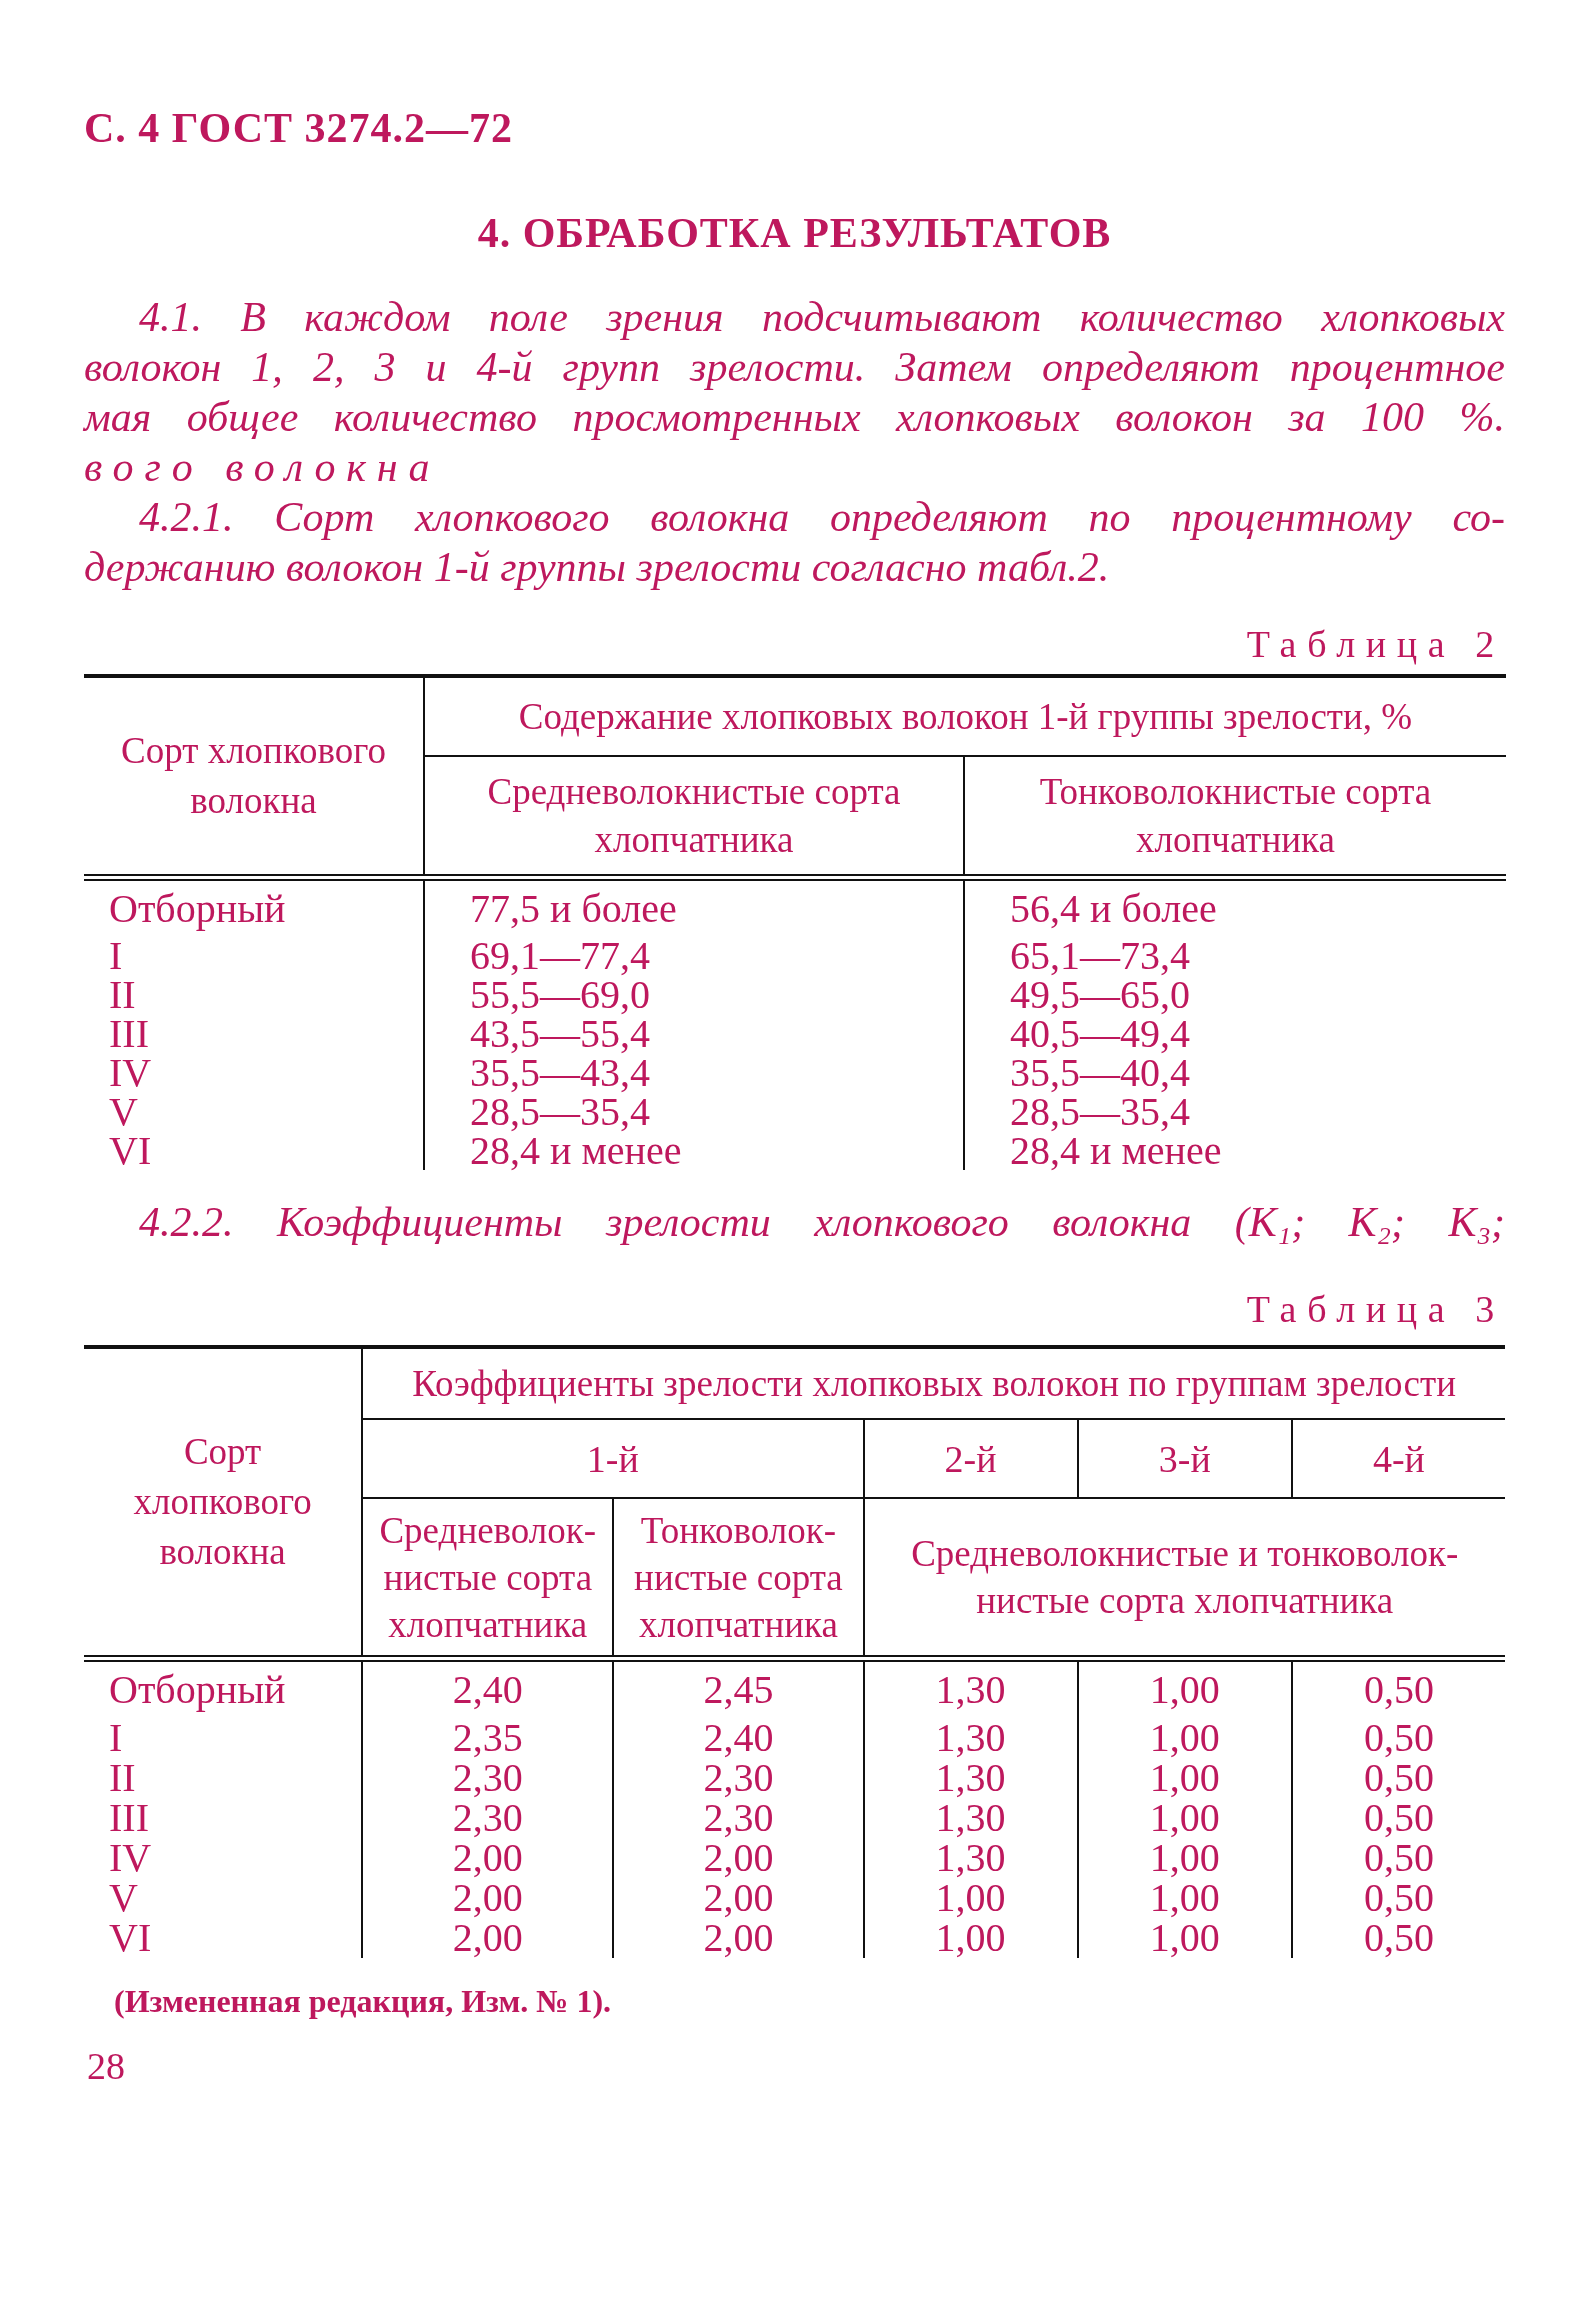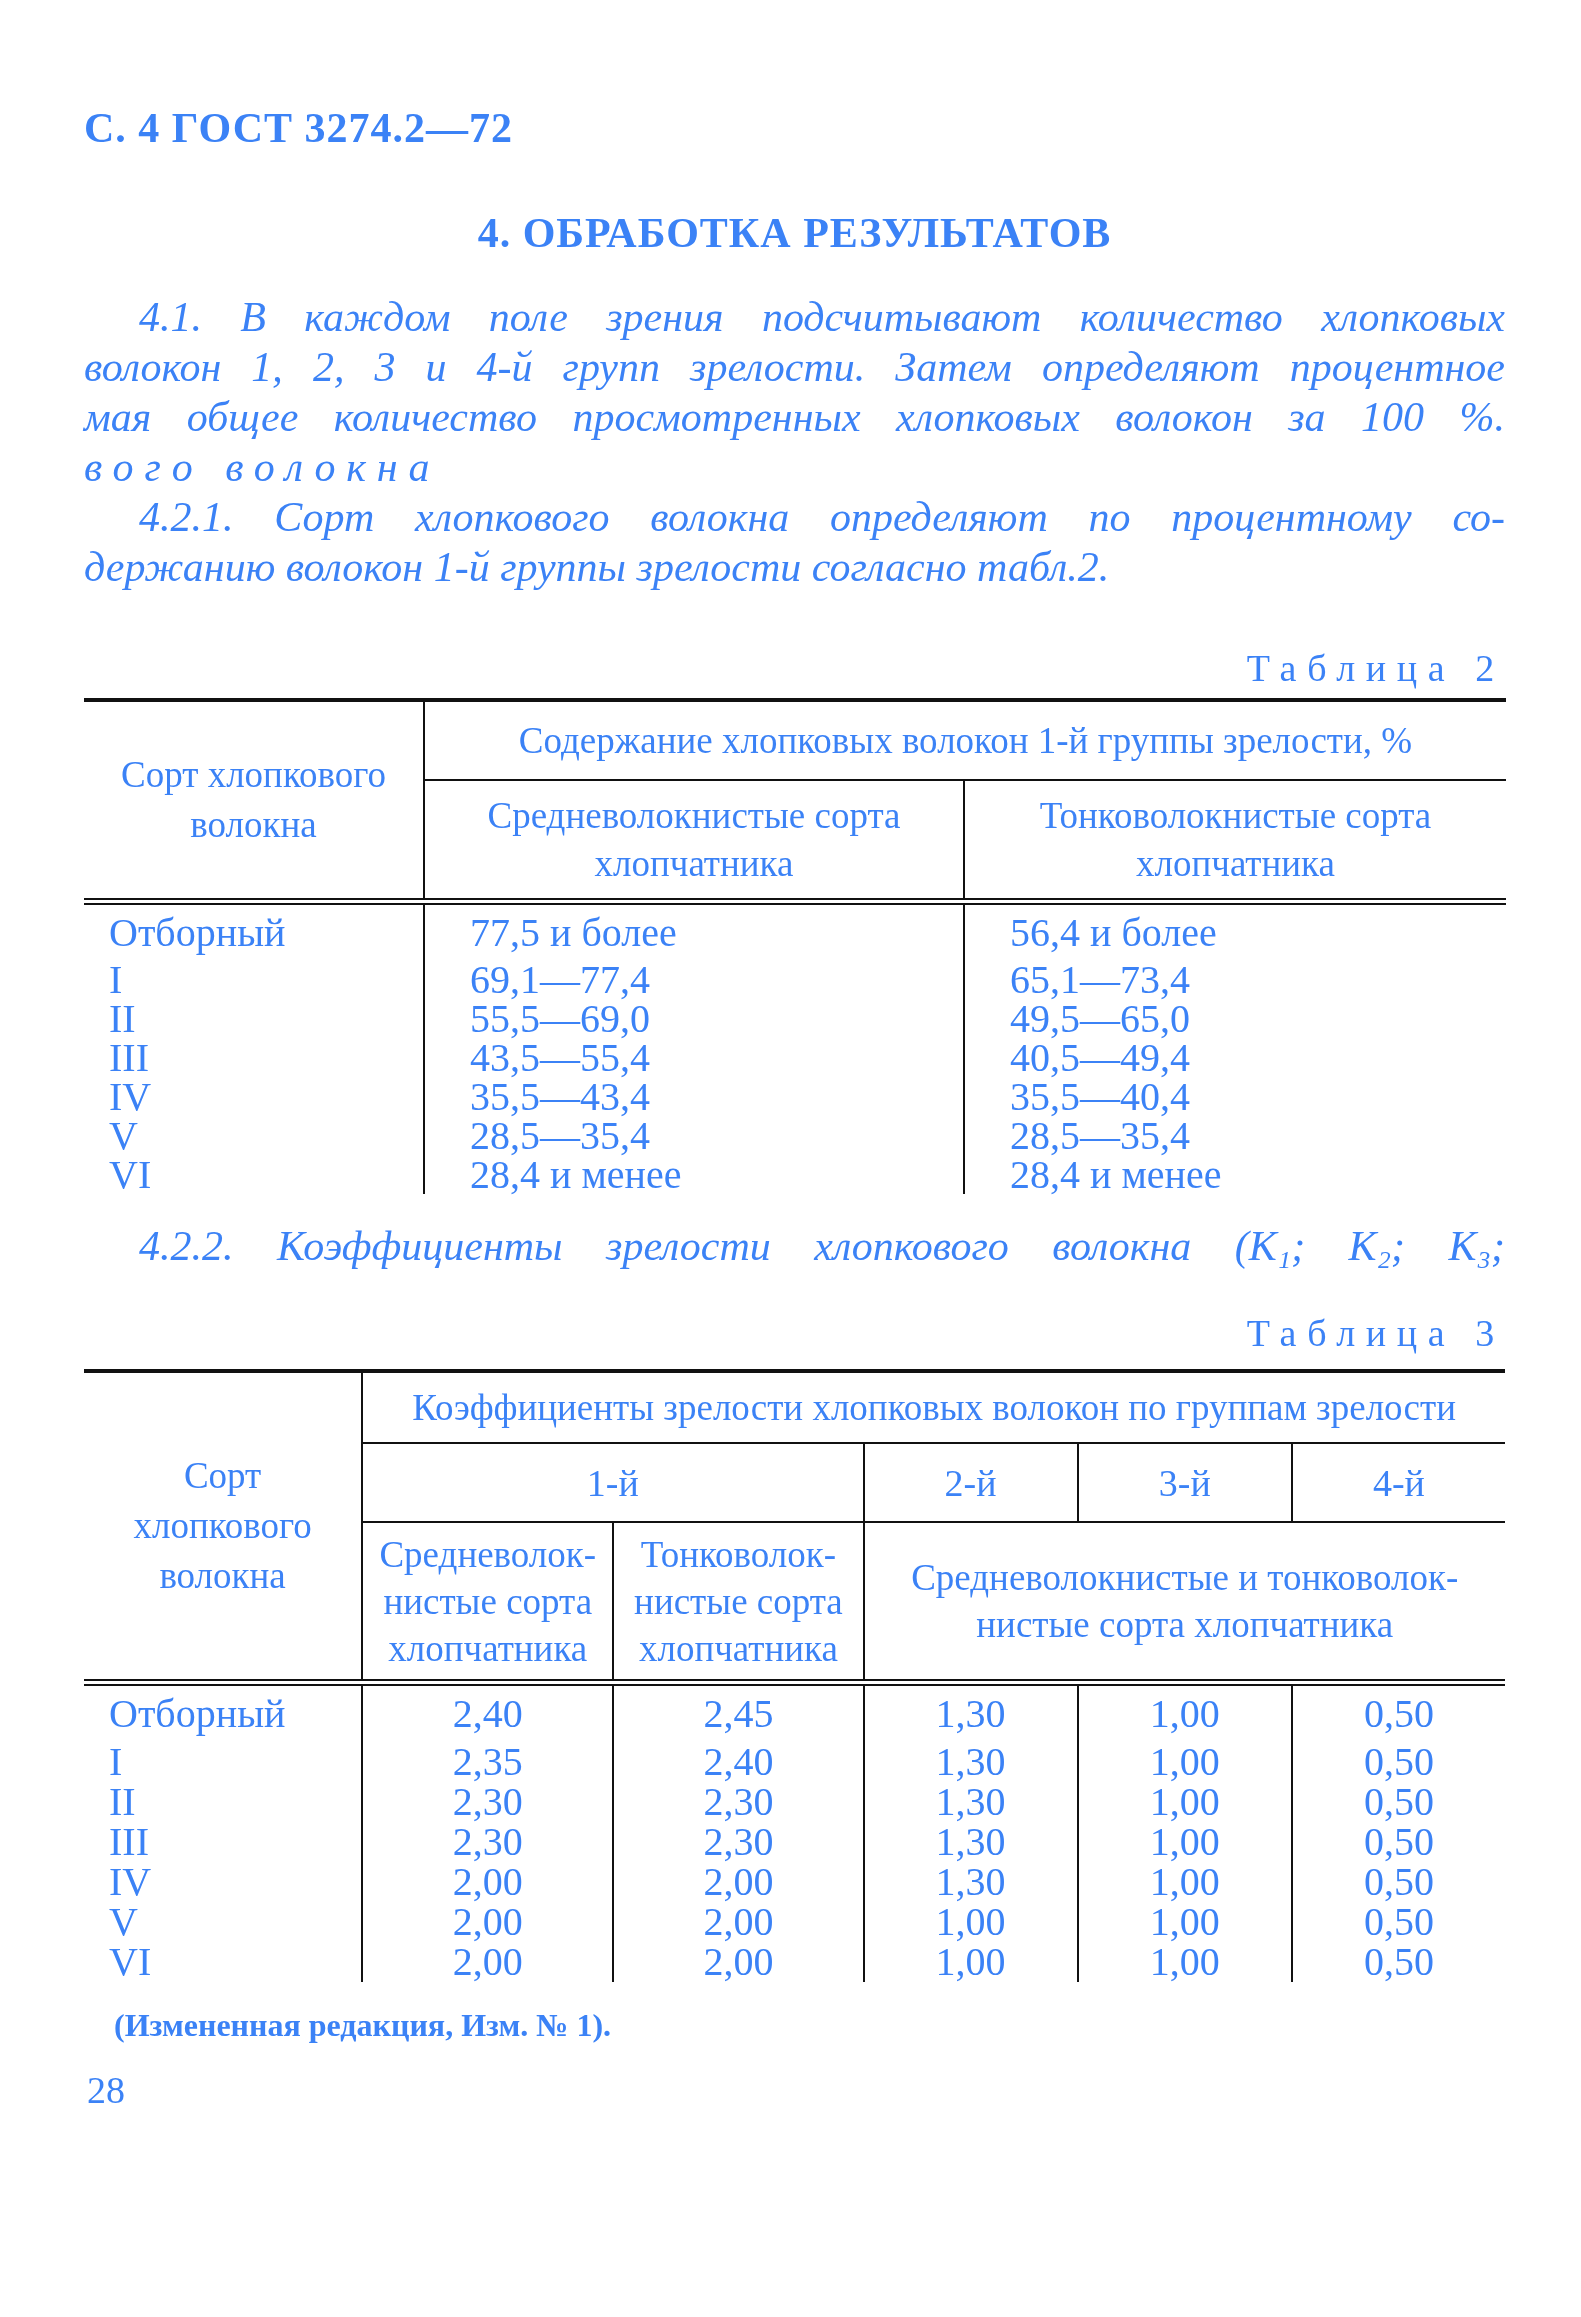--- a/index.html
+++ b/index.html
@@ -1,20 +1,20 @@
 <!DOCTYPE html>
 <html lang="ru"><head>
 <meta charset="utf-8">
 <style>
   html,body{margin:0;padding:0;background:#e8e8e8;}
   .page{
     position:relative;
     width:1581px;height:2318px;
     background:#ffffff;
-    color:#3b82f6;
+    color:#be185d;
     font-family:"Liberation Serif","DejaVu Serif",serif;
     overflow:hidden;
   }
   .content{margin:0 76px 0 84px;width:1421px;}
   .doc-header{
     margin-top:103px;
     font-size:42px;line-height:50px;font-weight:bold;
     letter-spacing:1px;
   }
   .section-title{
@@ -22,21 +22,21 @@
     font-size:42px;line-height:50px;font-weight:bold;
     text-align:center;letter-spacing:1px;
   }
   .para{font-size:42px;line-height:50px;font-style:italic;}
   .para .line{min-height:50px;}
   .just{text-align:justify;text-align-last:justify;}
   .indent{text-indent:55px;}
   .p41{margin-top:34px;}
   .sp{letter-spacing:0.26em;}
   .tbl-caption{
-    margin-top:54px;
+    margin-top:30px;
     font-size:38px;line-height:44px;
     text-align:right;letter-spacing:0.28em;
   }
   .tbl-caption.c3{margin-top:40px;}
   table{
     border-collapse:collapse;table-layout:fixed;width:1421px;
     font-size:37px;
   }
   .t2{margin-top:8px;border-top:4px solid #111;}
   .t3{margin-top:14px;border-top:4px solid #111;}

